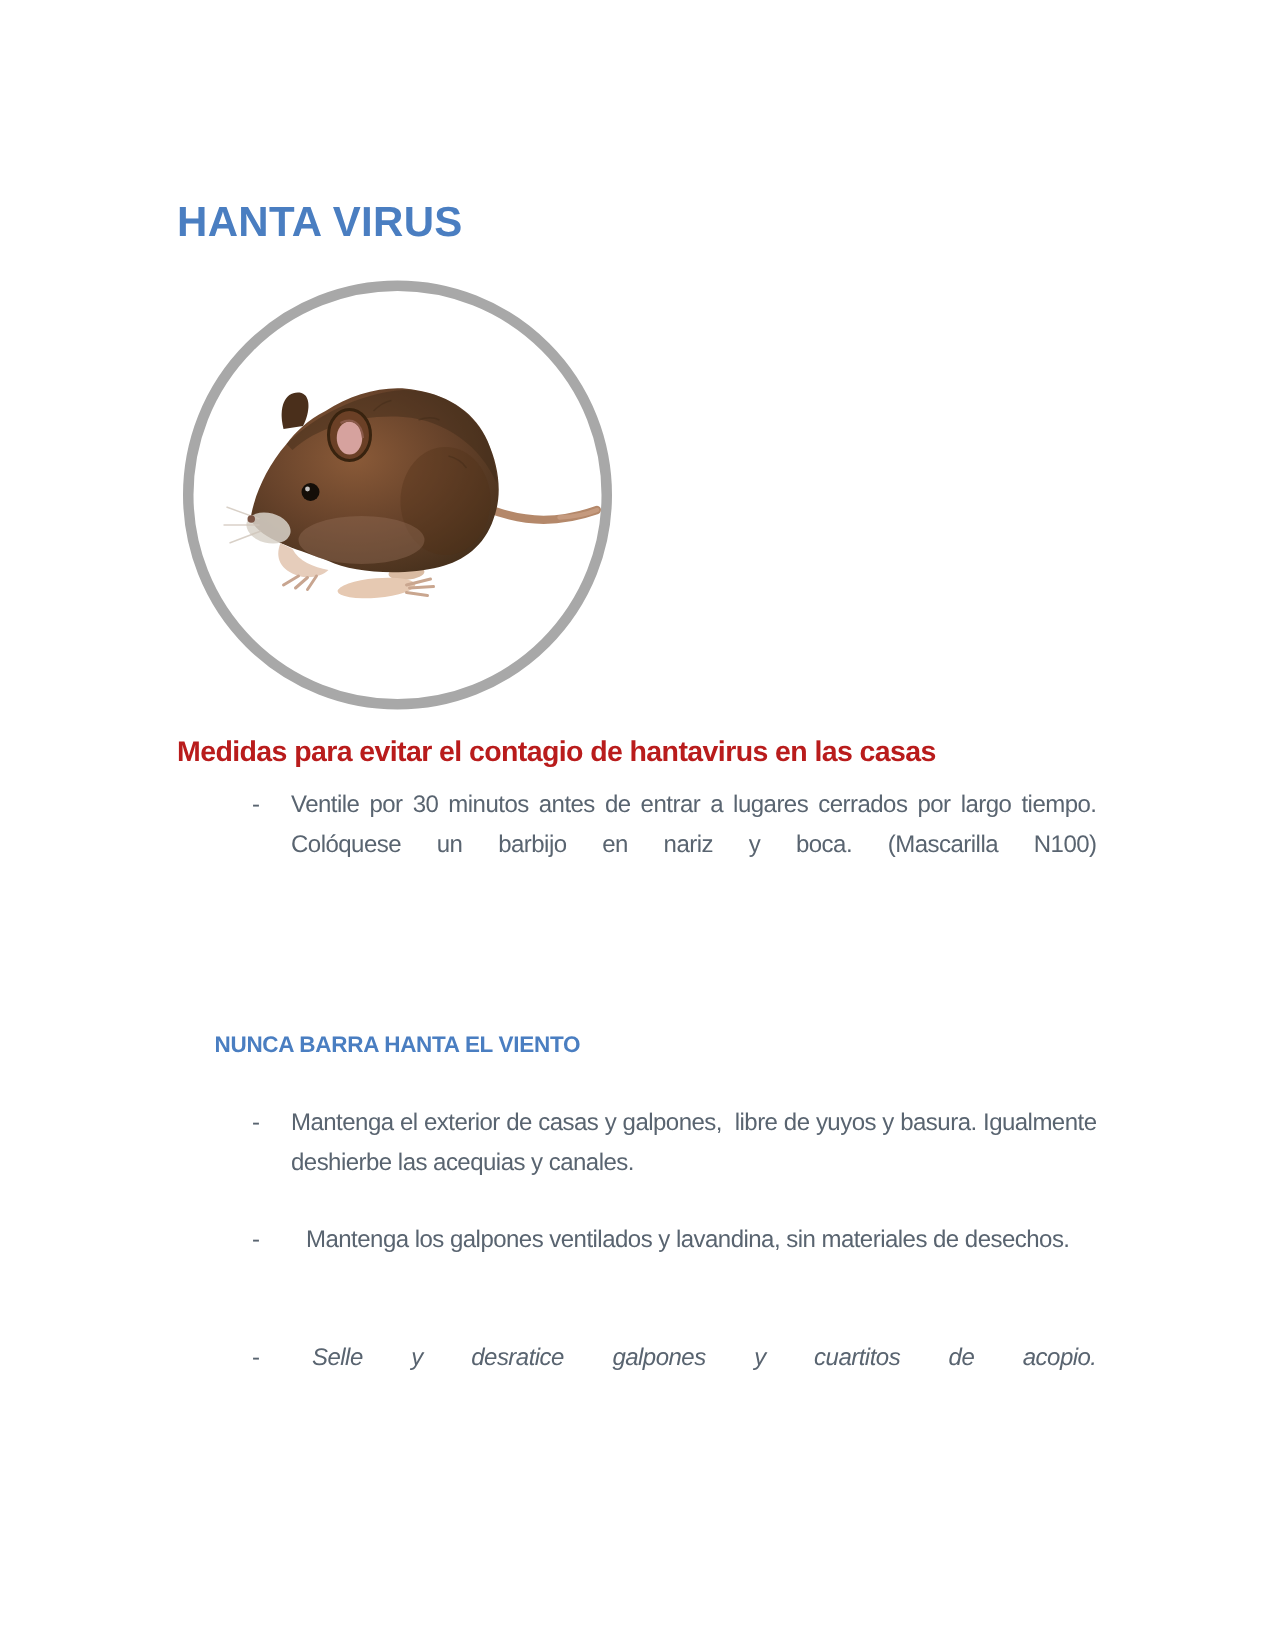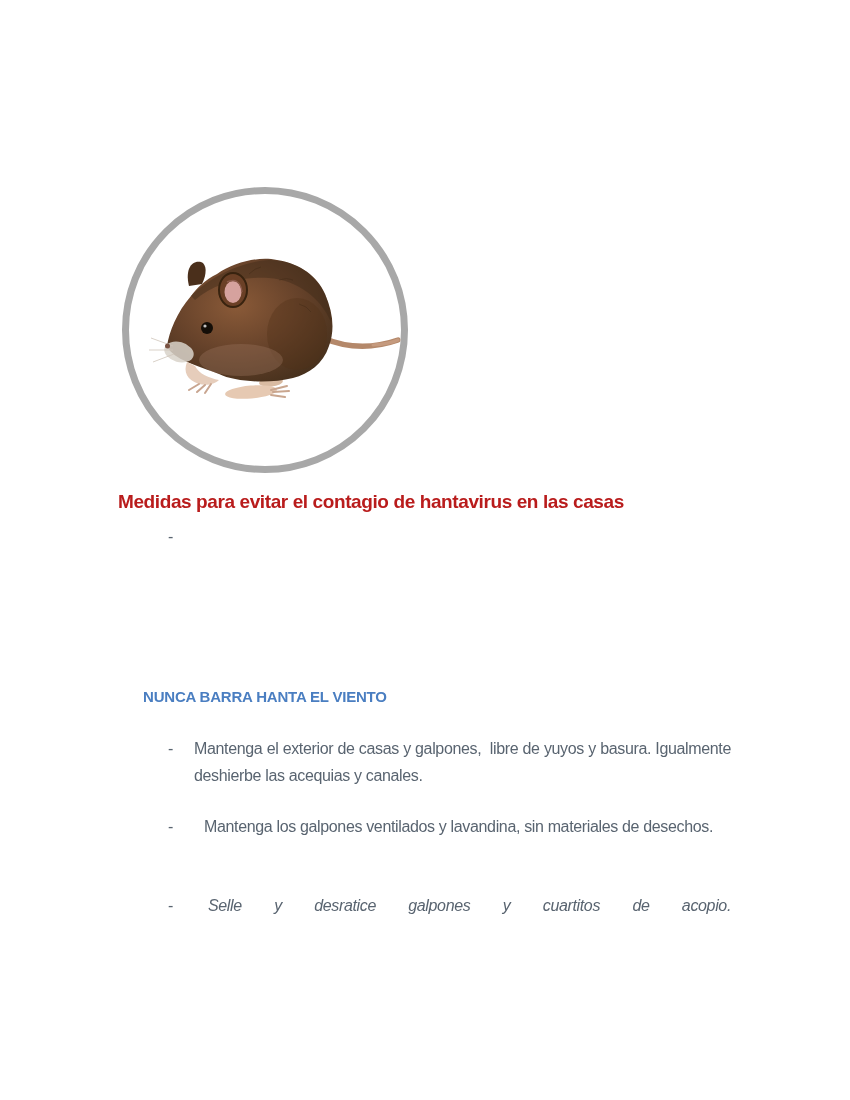--- a/index.html
+++ b/index.html
@@ -46,20 +46,21 @@
   .b1{top:524px;}
   .b2{top:736px;}
   .b3{top:814px;}
   .b4{top:893px;}
 </style>
 </head>
 <body>
 
 <div class="page">
 
+  <h1 class="title">HANTA VIRUS</h1>
 
   <div class="photo">
     <svg viewBox="0 0 272 272" xmlns="http://www.w3.org/2000/svg">
       <defs>
         <radialGradient id="fur" cx="42%" cy="38%" r="70%">
           <stop offset="0%" stop-color="#8a5a38"></stop>
           <stop offset="55%" stop-color="#66422a"></stop>
           <stop offset="100%" stop-color="#46301c"></stop>
         </radialGradient>
       </defs>
@@ -125,20 +126,21 @@
         <path d="M 142 201 L 156 203"></path>
       </g>
     </svg>
   </div>
 
   <h2 class="heading">Medidas para evitar el contagio de hantavirus en las casas</h2>
 
   <div class="bullet b1">
     <span class="dash">-</span>
     <div class="btext">
+      <div class="just forcejust">Ventile por 30 minutos antes de entrar a lugares cerrados por largo tiempo. Colóquese un barbijo en nariz y boca. (Mascarilla N100)</div>
     </div>
   </div>
 
   <div class="warning">NUNCA BARRA HANTA EL VIENTO</div>
 
   <div class="bullet b2">
     <span class="dash">-</span>
     <div class="btext">
       <div class="just">Mantenga el exterior de casas y galpones,&nbsp; libre de yuyos y basura. Igualmente deshierbe las acequias y canales.</div>
     </div>

